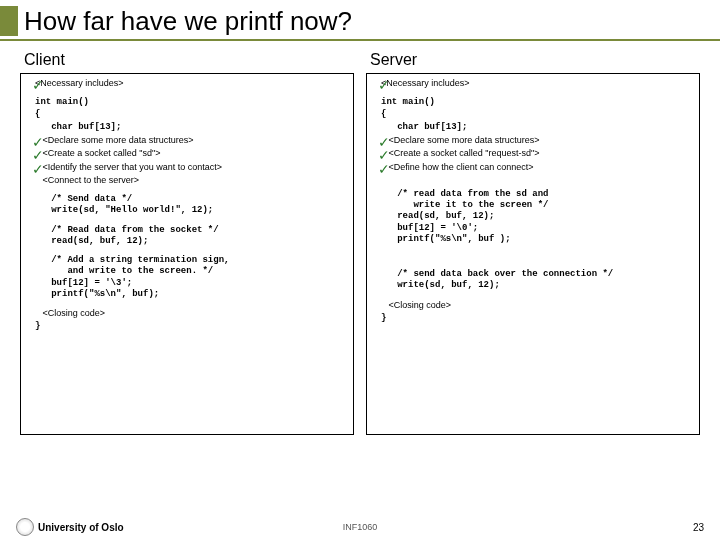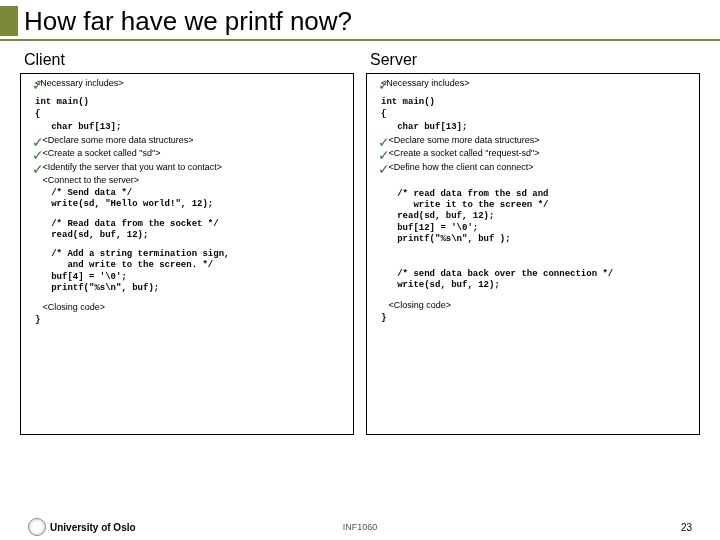--- a/index.html
+++ b/index.html
@@ -9,21 +9,21 @@
   .title { font-size: 26px; font-weight: 400; font-family: Verdana, Arial, sans-serif; padding-top: 2px; }
   .title-underline { height: 2px; background: #7a8a3a; margin: 2px 0 8px 0; }
   .columns { display: flex; padding: 0 20px; gap: 12px; }
   .col { flex: 1; display: flex; flex-direction: column; }
   .col-heading { font-size: 16px; font-family: Verdana, Arial, sans-serif; margin: 2px 0 4px 4px; font-weight: 400; }
   .codebox { border: 1.5px solid #000; padding: 4px 4px 4px 14px; font-size: 9px; line-height: 1.25; font-family: Arial, sans-serif; position: relative; min-height: 362px; }
   .mono { font-family: "Courier New", monospace; font-weight: bold; }
   .plain { font-family: Arial, sans-serif; font-weight: normal; }
   .check { position: absolute; left: -3px; color: #2a7a2a; font-size: 14px; line-height: 1; }
   .blk { margin-bottom: 2px; position: relative; }
-  .footer { position: absolute; bottom: 4px; left: 0; right: 0; display: flex; align-items: center; justify-content: space-between; padding: 0 28px; font-size: 10px; font-family: Verdana, Arial, sans-serif; }
+  .footer { position: absolute; bottom: 4px; left: 0; right: 0; display: flex; align-items: center; justify-content: space-between; padding: 0 16px; font-size: 10px; font-family: Verdana, Arial, sans-serif; }
   .footer-left { display: flex; align-items: center; gap: 4px; font-weight: bold; }
   .seal { width: 18px; height: 18px; border: 1px solid #888; border-radius: 50%; display: inline-block; background: radial-gradient(circle, #fff 40%, #ccc 100%); }
   .footer-center { position: absolute; left: 50%; transform: translateX(-50%); font-size: 9px; color: #555; }
   .footer-right { font-size: 10px; }
   pre { font-family: inherit; white-space: pre; margin: 0; }
 </style>
 </head>
 <body>
 
 <div class="title-bar">
@@ -53,32 +53,32 @@
           <span class="check">✓</span>
           <pre class="plain">   &lt;Create a socket called "sd"&gt;</pre>
         </div>
       <div class="blk">
           <span class="check">✓</span>
           <pre class="plain">   &lt;Identify the server that you want to contact&gt;</pre>
         </div>
       <div class="blk">
           <pre class="plain">   &lt;Connect to the server&gt;</pre>
         </div>
-      <div class="blk" style="margin-top:2px">
+      <div class="blk" style="margin-top:8px">
           <pre class="mono">   /* Send data */
    write(sd, "Hello world!", 12);</pre>
         </div>
       <div class="blk" style="margin-top:8px">
           <pre class="mono">   /* Read data from the socket */
    read(sd, buf, 12);</pre>
         </div>
       <div class="blk" style="margin-top:8px">
           <pre class="mono">   /* Add a string termination sign,
       and write to the screen. */
-   buf[4] = '\0';
+   buf[12] = '\3';
    printf("%s\n", buf);</pre>
         </div>
       <div class="blk" style="margin-top:8px">
           <pre class="plain">   &lt;Closing code&gt;</pre>
         </div>
       <div class="blk">
           <pre class="mono">}</pre>
         </div>
     </div>
   </div>

